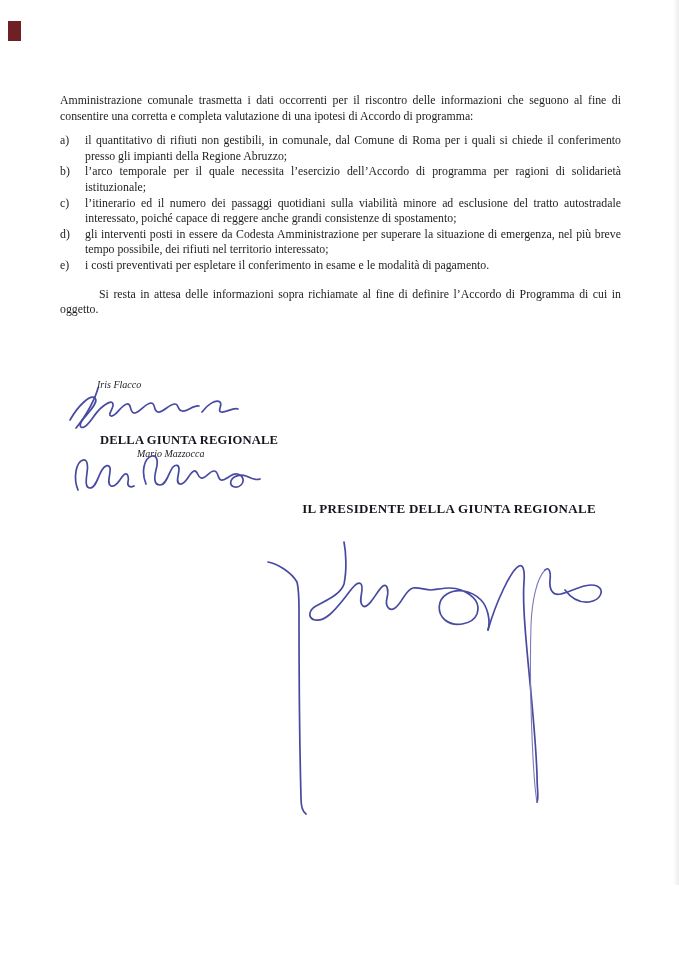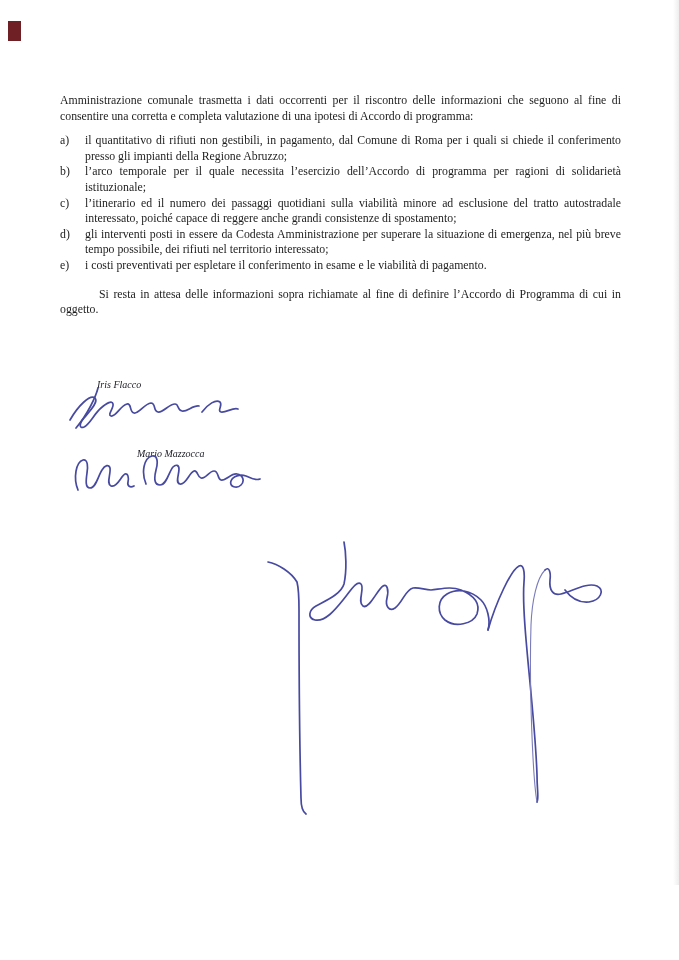--- a/index.html
+++ b/index.html
@@ -39,57 +39,59 @@
 <div id="page">
 
   <div class="abs mark mark-top"></div>
   <div class="abs mark mark-bottom"></div>
   <div class="abs edge-shade"></div>
 
   <div class="abs bodycopy">
     <p class="intro">Amministrazione comunale trasmetta i dati occorrenti per il riscontro delle informazioni che seguono al fine di consentire una corretta e completa valutazione di una ipotesi di Accordo di programma:</p>
     <div class="list-item">
       <span class="list-label">a)</span>
-      <span class="list-text">il quantitativo di rifiuti non gestibili, in pagamento, dal Comune di Roma per i quali si chiede il conferimento presso gli impianti della Regione Abruzzo;</span>
+      <span class="list-text">il quantitativo di rifiuti non gestibili, in comunale, dal Comune di Roma per i quali si chiede il conferimento presso gli impianti della Regione Abruzzo;</span>
     </div>
     <div class="list-item">
       <span class="list-label">b)</span>
       <span class="list-text">l’arco temporale per il quale necessita l’esercizio dell’Accordo di programma per ragioni di solidarietà istituzionale;</span>
     </div>
     <div class="list-item">
       <span class="list-label">c)</span>
       <span class="list-text">l’itinerario ed il numero dei passaggi quotidiani sulla viabilità minore ad esclusione del tratto autostradale interessato, poiché capace di reggere anche grandi consistenze di spostamento;</span>
     </div>
     <div class="list-item">
       <span class="list-label">d)</span>
       <span class="list-text">gli interventi posti in essere da Codesta Amministrazione per superare la situazione di emergenza, nel più breve tempo possibile, dei rifiuti nel territorio interessato;</span>
     </div>
     <div class="list-item">
       <span class="list-label">e)</span>
-      <span class="list-text">i costi preventivati per espletare il conferimento in esame e le viabilità di pagamento.</span>
+      <span class="list-text">i costi preventivati per espletare il conferimento in esame e le modalità di pagamento.</span>
     </div>
     <p class="closing">Si resta in attesa delle informazioni sopra richiamate al fine di definire l’Accordo di Programma di cui in oggetto.</p>
   </div>
 
   <div class="abs sig-name" style="left:97px;top:379px;">Iris Flacco</div>
 
   <svg class="abs ink" style="left:56px;top:384px;" width="185" height="48" viewBox="0 0 185 48">
     <path d="M 42,4 C 40,12 32,30 20,44"></path>
     <path d="M 14,36 C 22,22 34,10 39,14 C 43,18 33,28 28,34 C 23,40 23,45 28,43 C 34,40 38,30 45,24 C 51,19 56,16 57,20 C 58,24 51,31 55,32 C 60,33 64,22 71,20 C 76,19 73,28 78,29 C 83,30 88,20 95,19 C 100,19 97,27 102,28 C 107,29 113,20 119,20 C 123,20 121,26 126,27 C 131,28 137,21 143,22"></path>
     <path d="M 146,28 C 152,20 160,15 164,18 C 167,21 161,27 165,28 C 170,29 177,23 182,25"></path>
   </svg>
 
+  <div class="abs sig-title" style="left:100px;top:433px;">DELLA GIUNTA REGIONALE</div>
   <div class="abs sig-name" style="left:137px;top:448px;">Mario Mazzocca</div>
 
   <svg class="abs ink" style="left:70px;top:452px;" width="195" height="44" viewBox="0 0 195 44">
     <path d="M 8,38 C 3,26 6,10 13,8 C 18,7 18,15 17,21 C 16,28 15,36 20,36 C 26,36 28,24 32,18 C 35,13 39,12 40,16 C 41,22 36,32 41,34 C 47,36 51,24 55,22 C 58,21 59,26 58,30 C 57,34 60,36 64,34"></path>
     <path d="M 76,32 C 71,20 74,6 82,4 C 88,3 88,11 86,18 C 84,26 84,33 90,33 C 97,33 99,19 103,15 C 106,12 109,13 109,17 C 109,23 105,31 110,32 C 116,33 119,21 124,19 C 128,18 127,25 131,26 C 136,27 139,19 144,19 C 149,19 147,27 151,28 C 156,29 161,21 167,22 C 173,23 175,29 171,33 C 167,37 159,35 161,29 C 163,24 170,22 176,24 C 181,26 185,29 190,27"></path>
   </svg>
 
   <div class="abs center-box" style="left:283px;top:501px;width:332px;">
+    <div class="pres-title">IL PRESIDENTE DELLA GIUNTA REGIONALE</div>
   </div>
 
   <svg class="abs ink" style="left:253px;top:530px;" width="372" height="288" viewBox="0 0 372 288">
     <path d="M 15,32 C 25,34 38,42 44,52 C 45,56 46,64 46,80 C 46,140 47,230 48,268 C 48,276 50,282 53,284"></path>
     <path d="M 91,12 C 93,22 94,40 91,54 C 88,64 74,70 63,76 C 56,80 54,88 62,90 C 72,92 82,80 90,70 C 98,60 104,50 108,54 C 112,58 104,72 110,76 C 116,80 124,60 130,56 C 134,53 136,60 134,68 C 132,76 136,82 142,78 C 150,72 152,60 160,58 C 166,57 172,60 178,60 C 188,59 198,56 208,60 C 220,65 228,72 224,84 C 220,94 202,98 192,90 C 184,83 184,70 194,64 C 204,58 218,60 228,70 C 234,76 238,90 235,100"></path>
     <path d="M 235,100 C 243,72 258,40 266,36 C 270,34 272,40 271,52 C 268,90 282,180 284,245 C 284,260 286,268 284,272"></path>
     <path class="thin" d="M 284,272 C 280,250 276,160 278,95 C 279,70 284,48 292,40"></path>
     <path d="M 292,40 C 296,36 298,42 297,50 C 296,60 300,66 308,64 C 320,61 334,52 344,56 C 352,60 348,70 336,72 C 326,73 318,68 312,60"></path>
   </svg>
 

